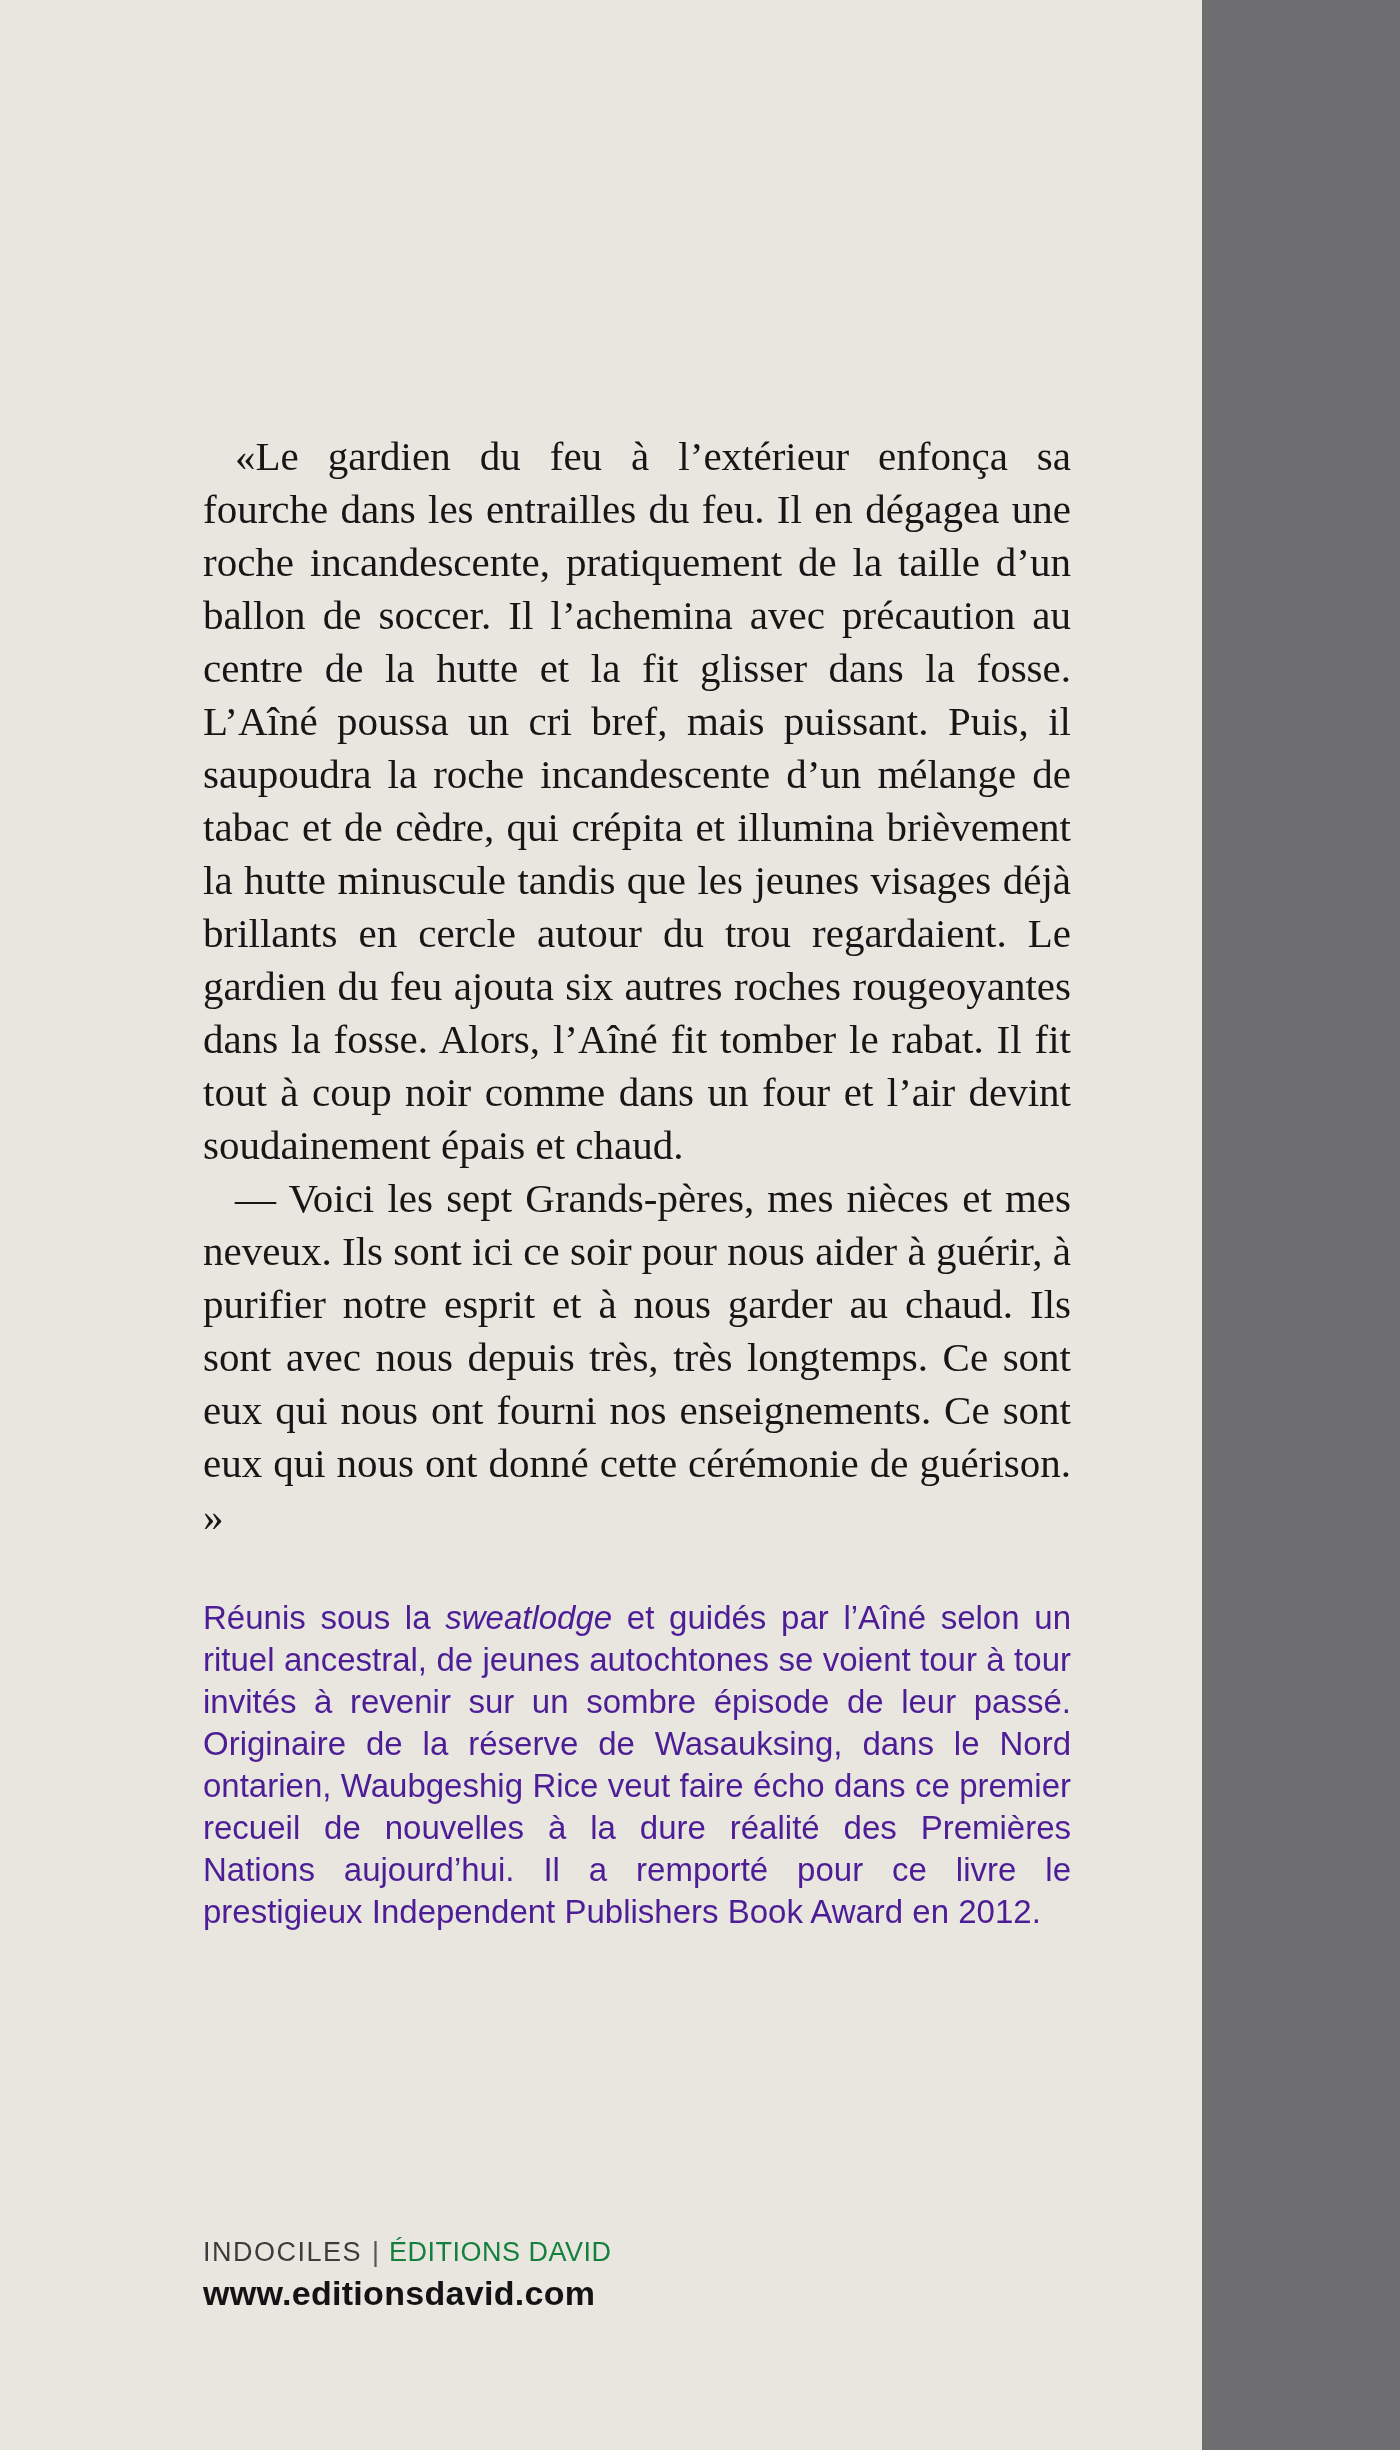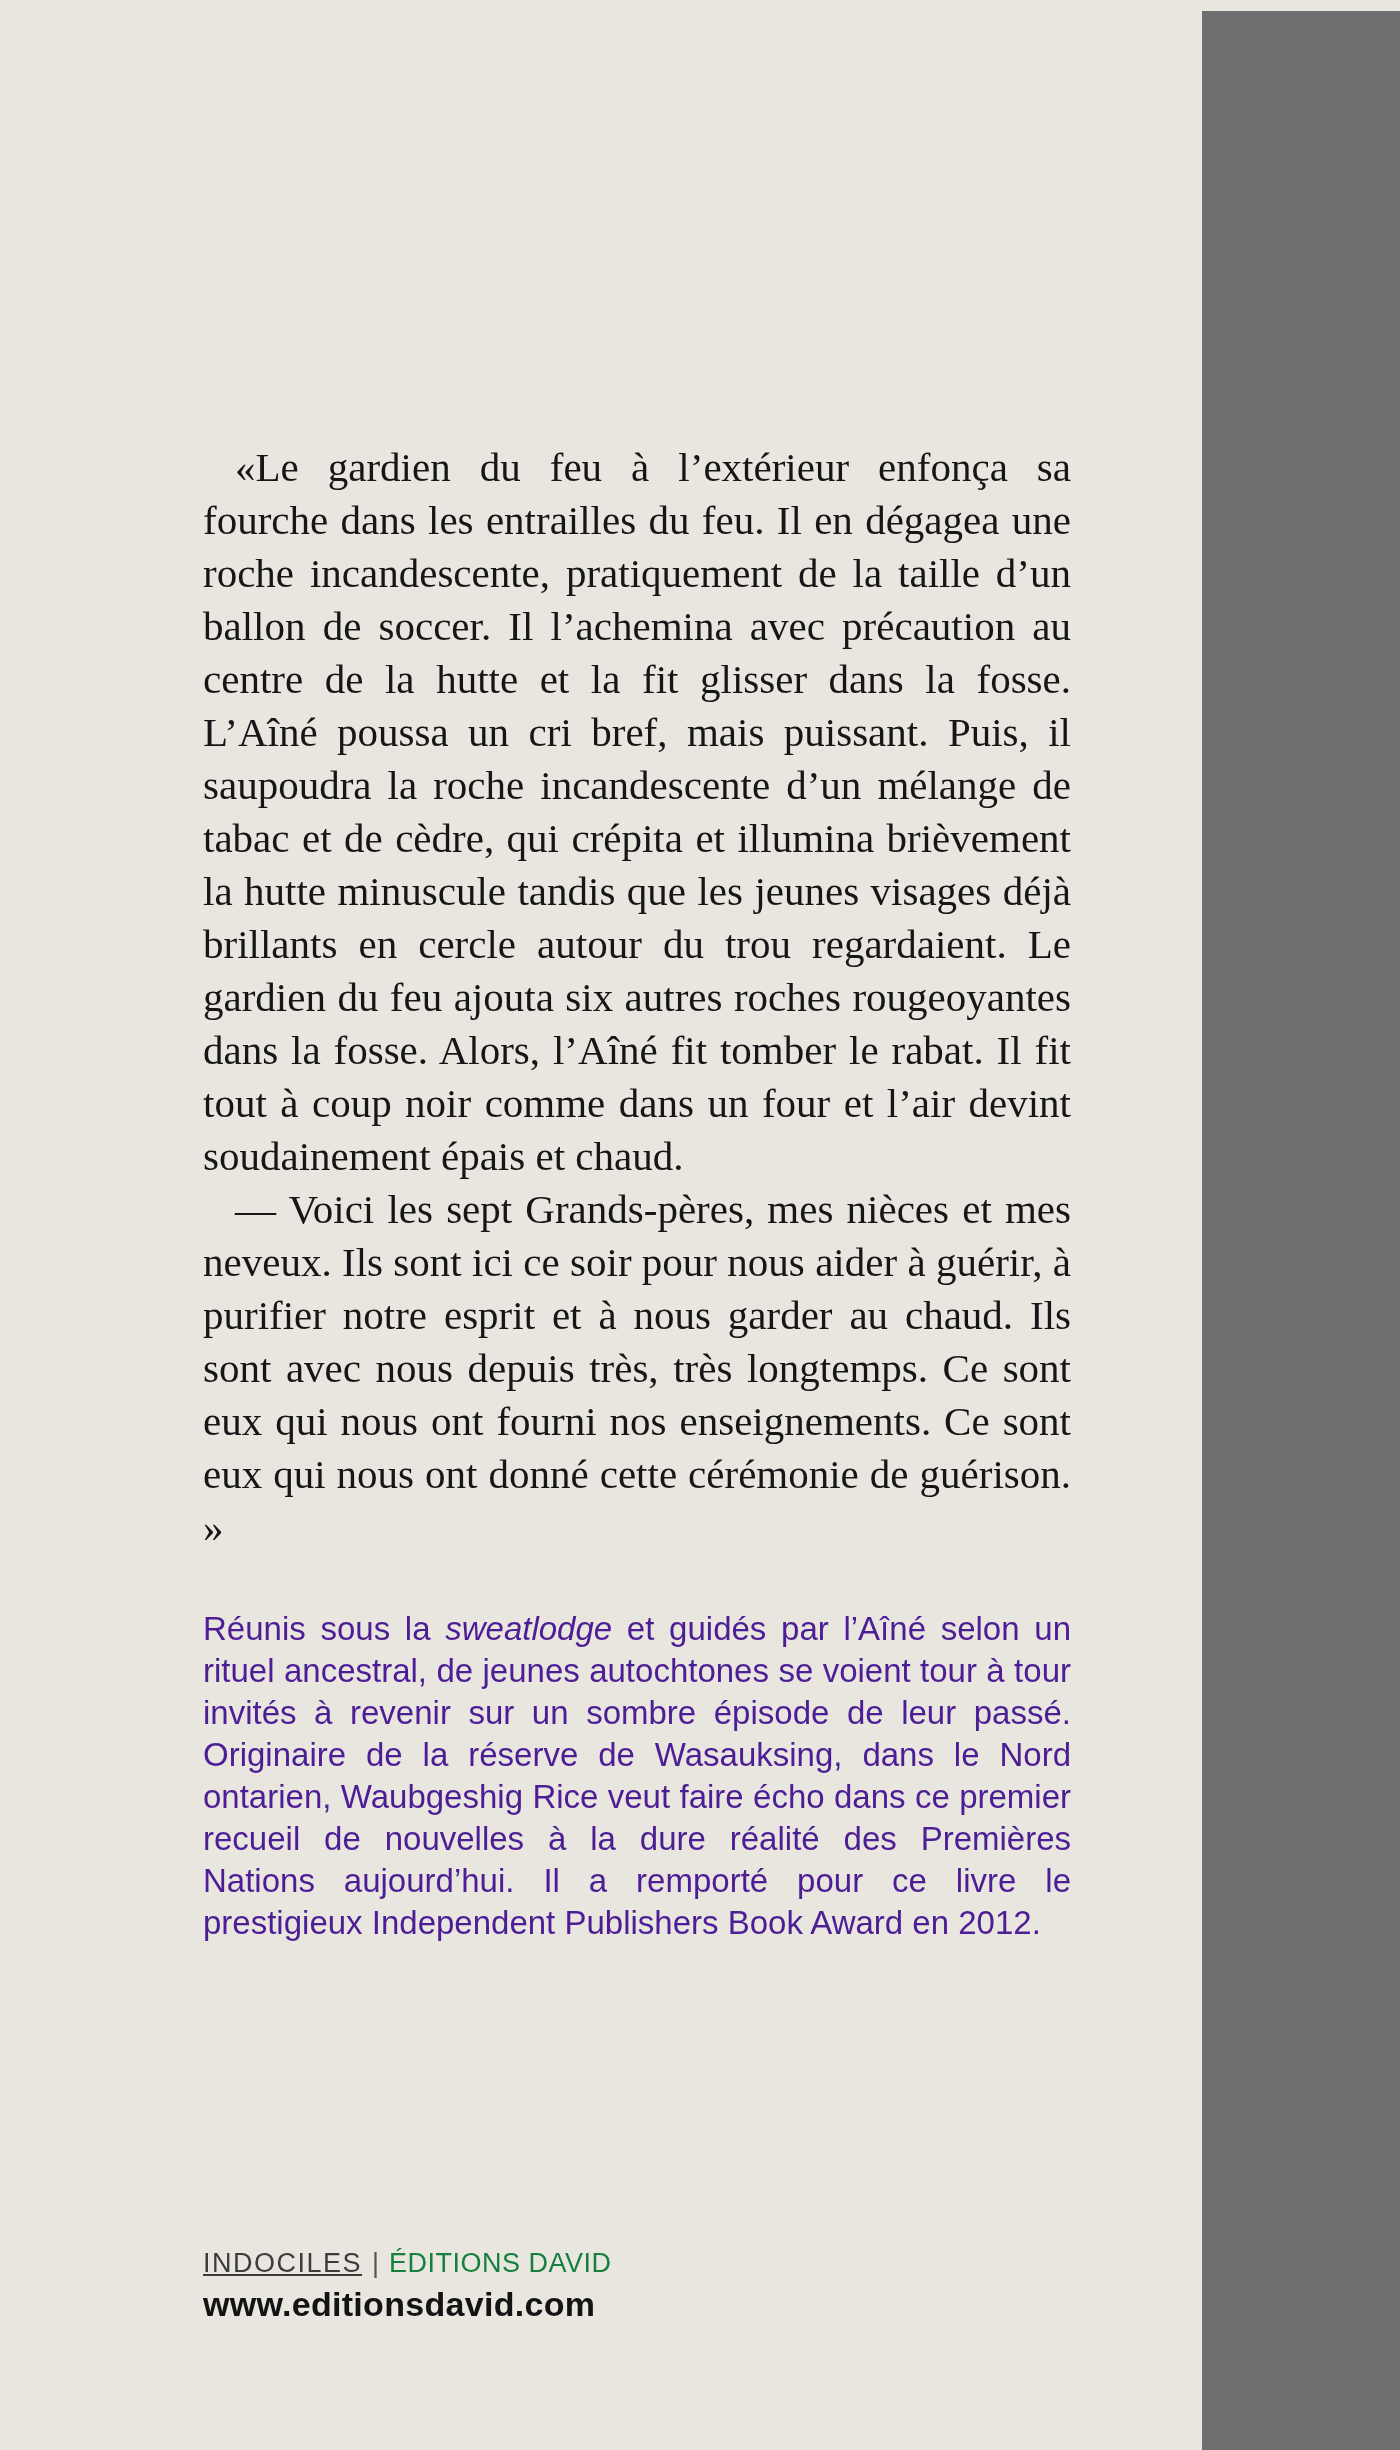--- a/index.html
+++ b/index.html
@@ -10,21 +10,20 @@
     width: 1400px;
     height: 2450px;
     position: relative;
     background: var(--bg, #e9e6e0);
     font-family: "Liberation Sans", sans-serif;
     overflow: hidden;
   }
   .page {
     position: absolute;
     inset: 0;
-    margin-top: 11px;
   }
   .spine-band {
     position: absolute;
     top: 0;
     right: 0;
     bottom: 0;
     width: 198px;
     background: var(--band, #6e6d70);
   }
   .content {
@@ -66,21 +65,20 @@
   }
   .imprint-line1 {
     font-size: 27px;
     line-height: 36px;
     white-space: nowrap;
   }
   .imprint-collection {
     font-weight: 400;
     letter-spacing: 1.5px;
     color: #3c3c3c;
-    text-decoration: underline;
   }
   .imprint-separator {
     font-weight: 400;
     color: #555555;
     padding: 0 10px;
   }
   .imprint-publisher {
     font-weight: 400;
     letter-spacing: 0.5px;
     color: #15803d;

